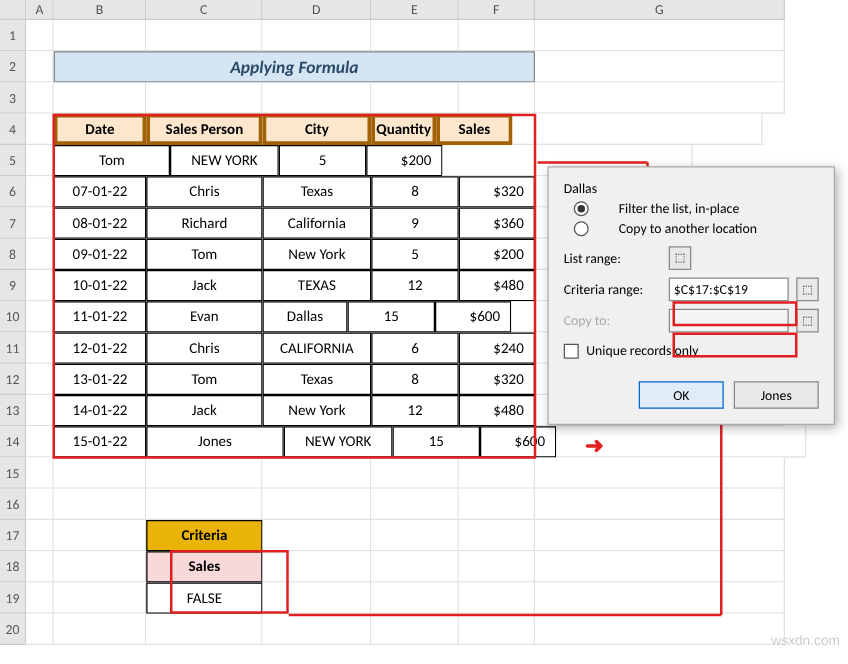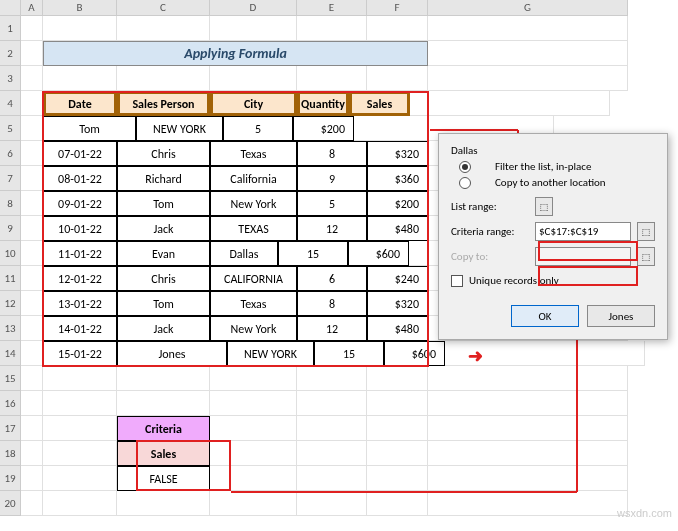--- a/index.html
+++ b/index.html
@@ -17,21 +17,21 @@
     .cells { position: absolute; top: 16px; left: 21px; }
     .gridrow { display: flex; height: 25px; }
     .cell { border-right: 1px solid #e0e0e0; border-bottom: 1px solid #e0e0e0; display: flex; align-items: center; justify-content: center; background: #fff; }
     
     .title-cell { background: #d6e5f3; font-weight: bold; font-size: 14px; font-style: italic; color: #2a4a6a; border: 1px solid #888; }
     
     .data-hdr { background: #fce6cc; font-weight: bold; border: 3px solid #a16207; }
     .data-cell { background: #fff; border: 1px solid #000; text-align: center; }
     .data-money { justify-content: flex-end; padding-right: 8px; }
     
-    .crit-hdr { background: #f0abfc; font-weight: bold; border: 1px solid #000; }
+    .crit-hdr { background: #eab308; font-weight: bold; border: 1px solid #000; }
     .crit-sub { background: #f8d8d8; font-weight: bold; border: 1px solid #000; }
     .crit-val { background: #fff; border: 1px solid #000; }
     
     .red-box-table { position: absolute; border: 2px solid #e02020; pointer-events: none; }
     .red-box-crit { position: absolute; border: 2px solid #e02020; pointer-events: none; }
     
     
     .dialog { position: absolute; top: 133px; left: 438px; width: 230px; background: #f0f0f0; border: 1px solid #aaa; box-shadow: 2px 2px 8px rgba(0,0,0,.3); font-size: 11px; }
     .dlg-title { height: 26px; background: #fff; display: flex; align-items: center; padding: 0 8px; border-bottom: 1px solid #ddd; font-size: 12px; }
     .dlg-title span:first-child { flex: 1; }

